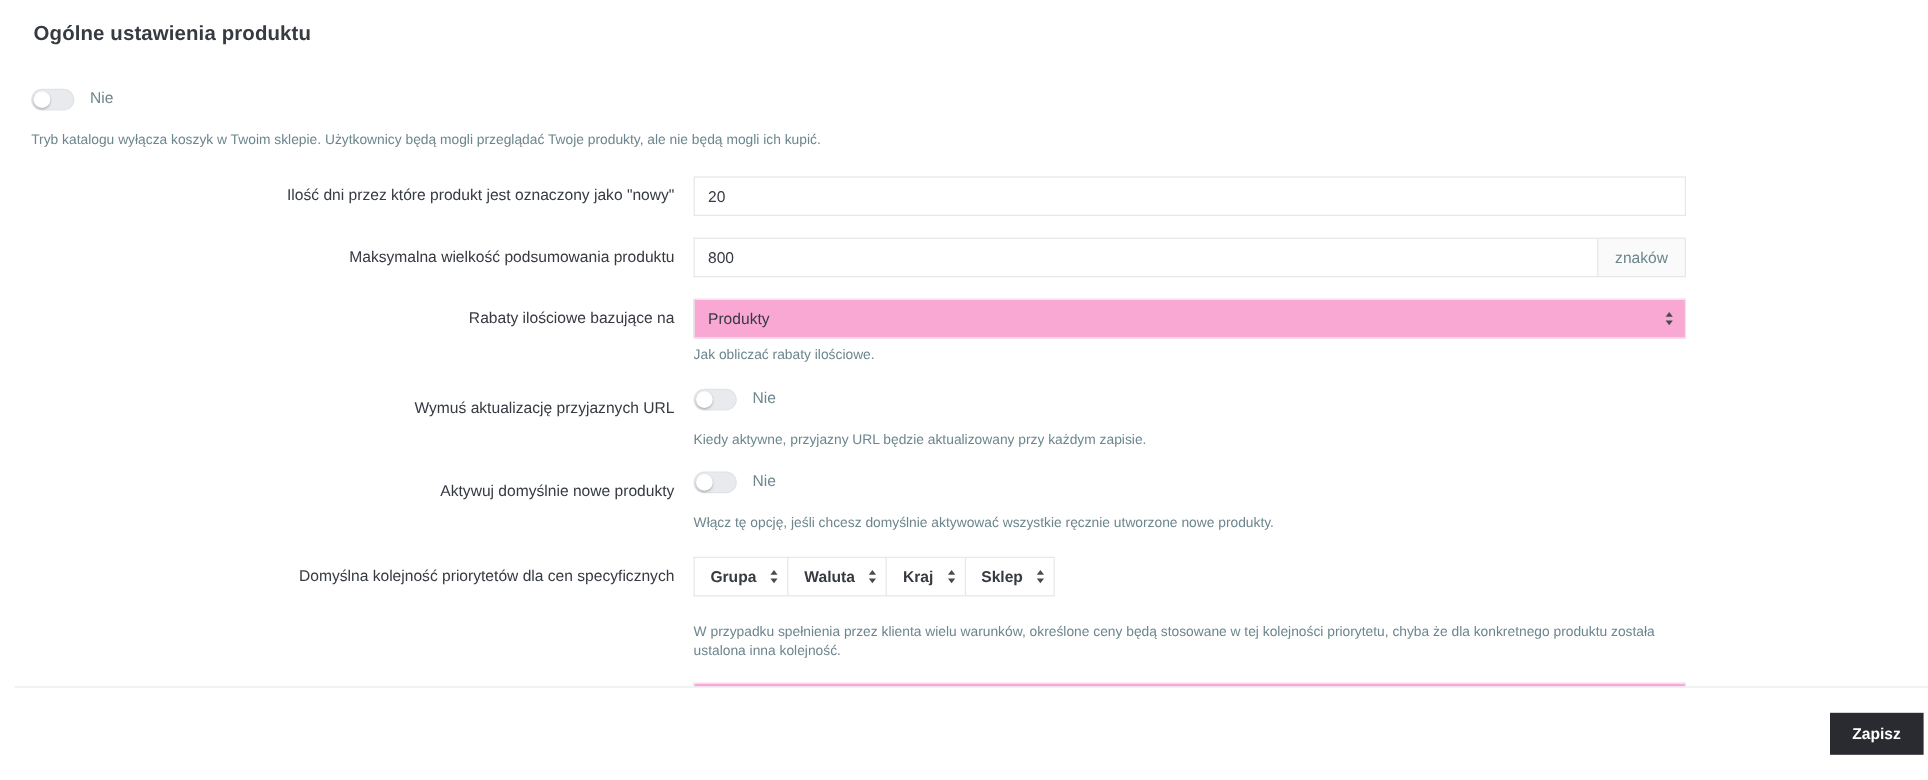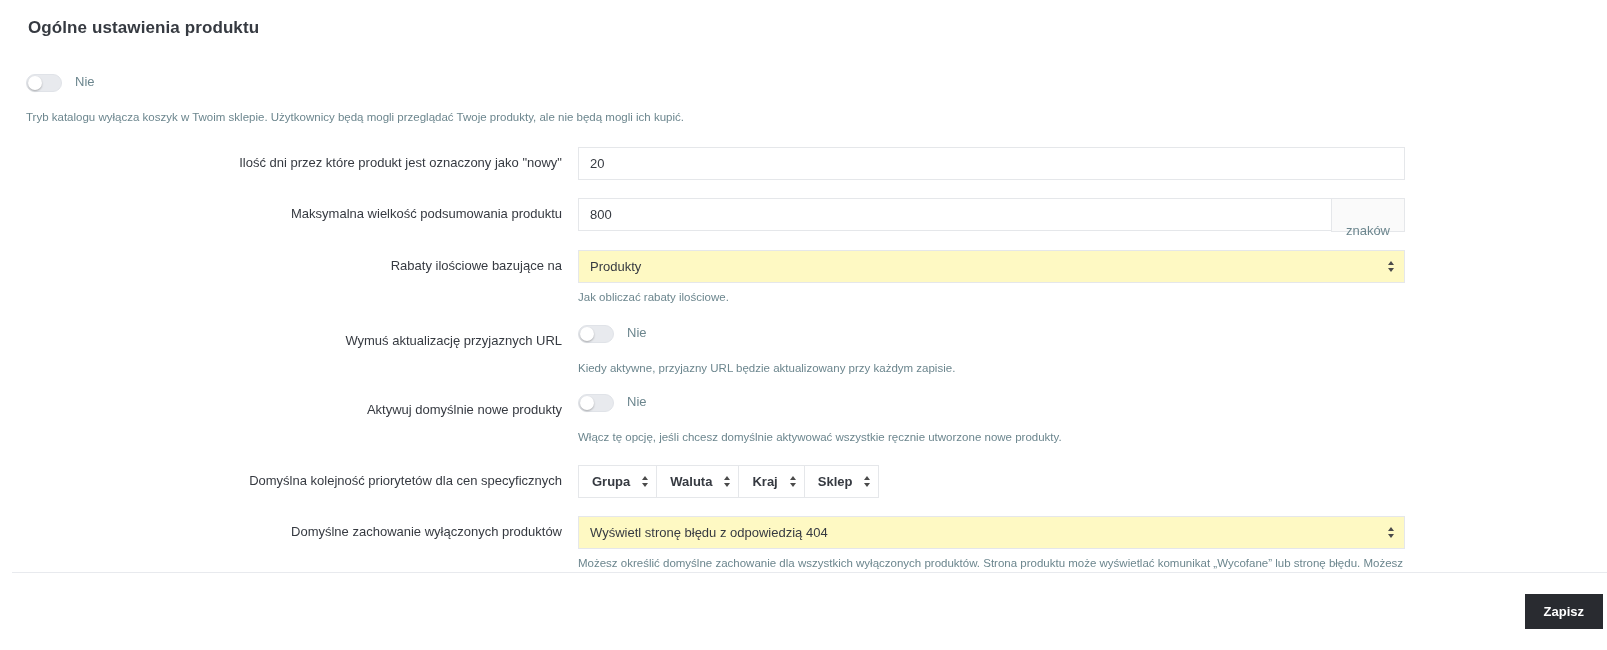--- a/index.html
+++ b/index.html
@@ -110,34 +110,34 @@
     width: 100%;
   }
   .input-group .input-box {
     flex: 1 1 auto;
     border-right: 0;
   }
   .input-addon {
     flex: 0 0 auto;
     height: 33px;
     line-height: 31px;
-    padding: 16px 14px;
+    padding: 0 14px;
     background: #fafafa;
     border: 1px solid #e5e7ea;
     font-size: 13px;
     color: #6c868e;
     white-space: nowrap;
   }
 
   
   .select-box {
     width: 100%;
     height: 33px;
     border: 1px solid #e5e7ea;
-    background: #fef9c3;
+    background: #f9a8d4;
     font-size: 13px;
     color: #363a41;
     padding: 0 30px 0 11px;
     line-height: 31px;
     position: relative;
     display: flex;
     align-items: center;
   }
   .select-arrow {
     position: absolute;
@@ -325,20 +325,21 @@
               </span>
           </div>
           <div class="priority-item">
             <span>Sklep</span>
             <span class="select-arrow">
                 <i class="up"></i>
                 <i class="down"></i>
               </span>
           </div>
         </div>
+        <div class="help-text wide" style="margin-top:22px;">W przypadku spełnienia przez klienta wielu warunków, określone ceny będą stosowane w tej kolejności priorytetu, chyba że dla konkretnego produktu została ustalona inna kolejność.</div>
       </div>
     </div>
 
     <div class="form-row" style="margin-top:18px;">
       <div class="form-label">Domyślne zachowanie wyłączonych produktów</div>
       <div class="form-control">
         <div class="select-box">
           <span>Wyświetl stronę błędu z odpowiedzią 404</span>
           <span class="select-arrow">
             <i class="up"></i>

